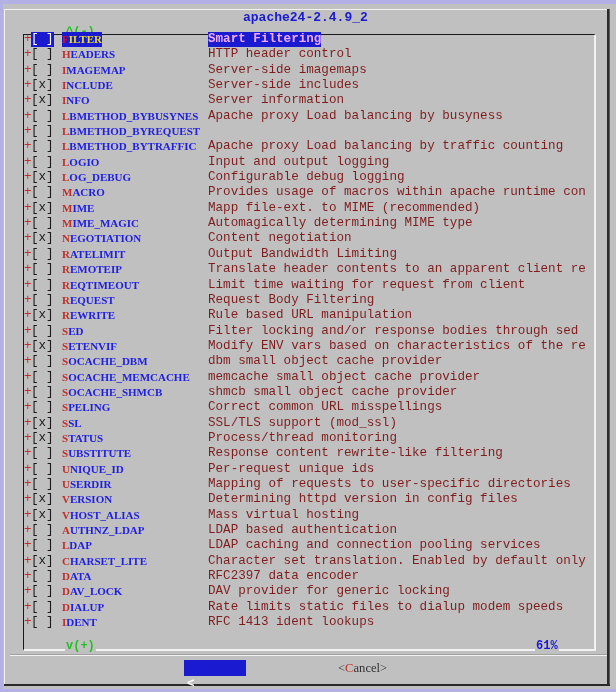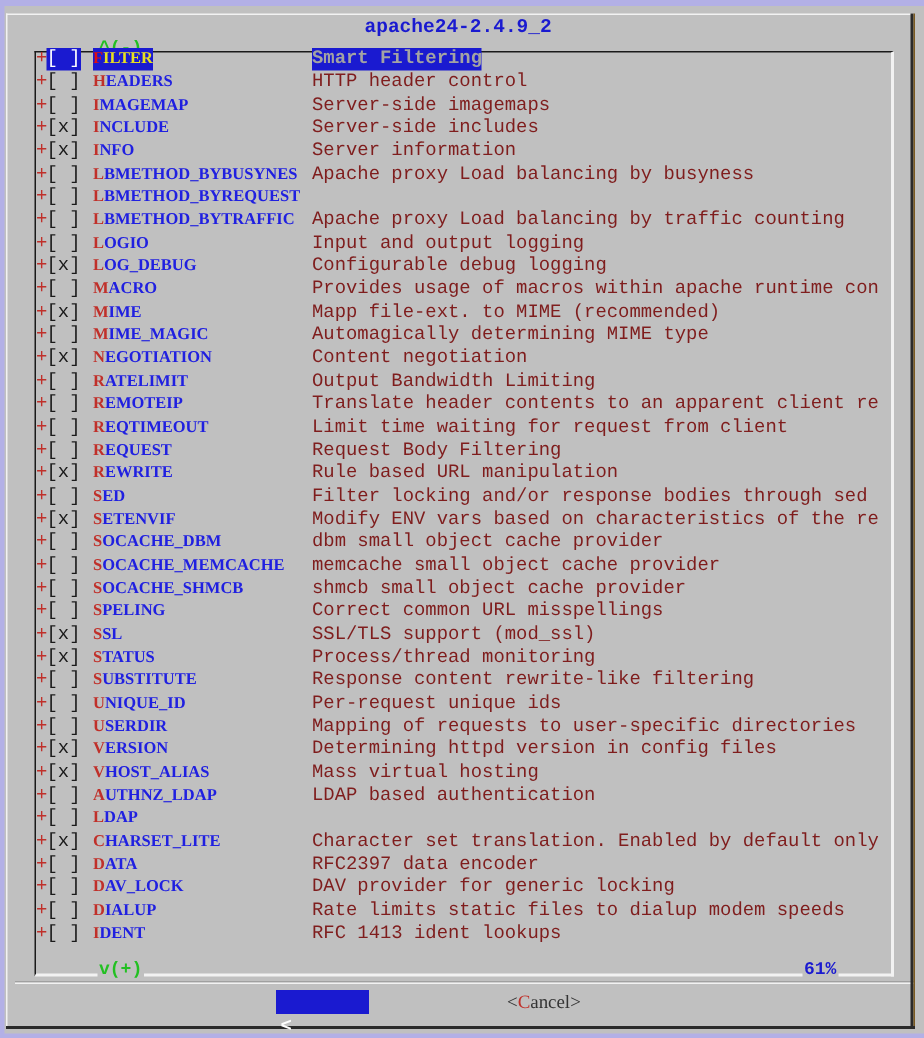--- a/index.html
+++ b/index.html
@@ -47,21 +47,21 @@
   .check { color:#1a1a1a; display:inline-block; width:23px; }
   .check.sel { background:#1a1ad0; color:#ffffff; }
   .tag {
     display:inline-block; position:absolute; left:38px; color:#2020e0; font-weight:bold;
     font-family:"Liberation Serif", "DejaVu Serif", serif; font-size:11px;
   }
   .tag .hot { color:#c0302a; }
   .tag.sel { background:#1a1ad0; color:#e8e020; }
   .tag.sel .hot { color:#e01010; }
   .desc { position:absolute; left:184px; color:#7f1d1d; }
-  .desc.sel { background:#1a1ad0; color:#a3a3a3; font-weight:bold; }
+  .desc.sel { background:#1a1ad0; color:#f0abfc; font-weight:bold; }
   .sep { position:absolute; left:5px; top:645px; width:600px; height:1px; background:#f2f2f2; }
   .sep2 { position:absolute; left:5px; top:644px; width:600px; height:1px; background:#a0a0a0; }
   .btn-ok {
     position:absolute; left:184px; top:660px; width:62px; height:16px; line-height:16px;
     background:#1a1ad0; color:#ffffff; font-weight:bold; white-space:pre;
   }
   .btn-ok .lt { position:absolute; left:3px; }
   .btn-cancel {
     position:absolute; left:338px; top:660px; height:16px; line-height:16px;
     color:#333; white-space:pre;font-family:Liberation Serif, serif;
@@ -114,21 +114,21 @@
     <div class="row"><span class="plus">+</span><span class="check">[ ]</span><span class="tag"><span class="hot">S</span><span>OCACHE_SHMCB</span></span><span class="desc">shmcb small object cache provider</span></div>
     <div class="row"><span class="plus">+</span><span class="check">[ ]</span><span class="tag"><span class="hot">S</span><span>PELING</span></span><span class="desc">Correct common URL misspellings</span></div>
     <div class="row"><span class="plus">+</span><span class="check">[x]</span><span class="tag"><span class="hot">S</span><span>SL</span></span><span class="desc">SSL/TLS support (mod_ssl)</span></div>
     <div class="row"><span class="plus">+</span><span class="check">[x]</span><span class="tag"><span class="hot">S</span><span>TATUS</span></span><span class="desc">Process/thread monitoring</span></div>
     <div class="row"><span class="plus">+</span><span class="check">[ ]</span><span class="tag"><span class="hot">S</span><span>UBSTITUTE</span></span><span class="desc">Response content rewrite-like filtering</span></div>
     <div class="row"><span class="plus">+</span><span class="check">[ ]</span><span class="tag"><span class="hot">U</span><span>NIQUE_ID</span></span><span class="desc">Per-request unique ids</span></div>
     <div class="row"><span class="plus">+</span><span class="check">[ ]</span><span class="tag"><span class="hot">U</span><span>SERDIR</span></span><span class="desc">Mapping of requests to user-specific directories</span></div>
     <div class="row"><span class="plus">+</span><span class="check">[x]</span><span class="tag"><span class="hot">V</span><span>ERSION</span></span><span class="desc">Determining httpd version in config files</span></div>
     <div class="row"><span class="plus">+</span><span class="check">[x]</span><span class="tag"><span class="hot">V</span><span>HOST_ALIAS</span></span><span class="desc">Mass virtual hosting</span></div>
     <div class="row"><span class="plus">+</span><span class="check">[ ]</span><span class="tag"><span class="hot">A</span><span>UTHNZ_LDAP</span></span><span class="desc">LDAP based authentication</span></div>
-    <div class="row"><span class="plus">+</span><span class="check">[ ]</span><span class="tag"><span class="hot">L</span><span>DAP</span></span></div>
+    <div class="row"><span class="plus">+</span><span class="check">[ ]</span><span class="tag"><span class="hot">L</span><span>DAP</span></span><span class="desc">LDAP caching and connection pooling services</span></div>
     <div class="row"><span class="plus">+</span><span class="check">[x]</span><span class="tag"><span class="hot">C</span><span>HARSET_LITE</span></span><span class="desc">Character set translation. Enabled by default only</span></div>
     <div class="row"><span class="plus">+</span><span class="check">[ ]</span><span class="tag"><span class="hot">D</span><span>ATA</span></span><span class="desc">RFC2397 data encoder</span></div>
     <div class="row"><span class="plus">+</span><span class="check">[ ]</span><span class="tag"><span class="hot">D</span><span>AV_LOCK</span></span><span class="desc">DAV provider for generic locking</span></div>
     <div class="row"><span class="plus">+</span><span class="check">[ ]</span><span class="tag"><span class="hot">D</span><span>IALUP</span></span><span class="desc">Rate limits static files to dialup modem speeds</span></div>
     <div class="row"><span class="plus">+</span><span class="check">[ ]</span><span class="tag"><span class="hot">I</span><span>DENT</span></span><span class="desc">RFC 1413 ident lookups</span></div>
   </div>
 
 <div class="btn-ok">
   <span class="lt">&lt;</span>
   

